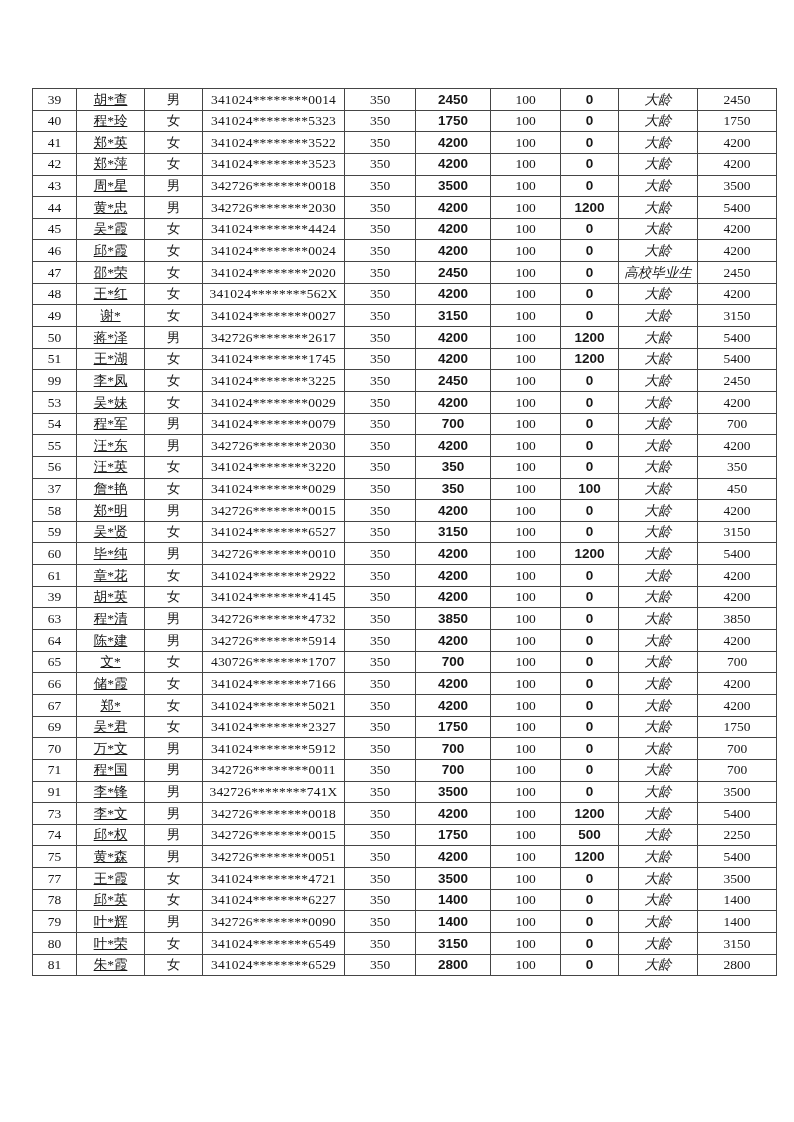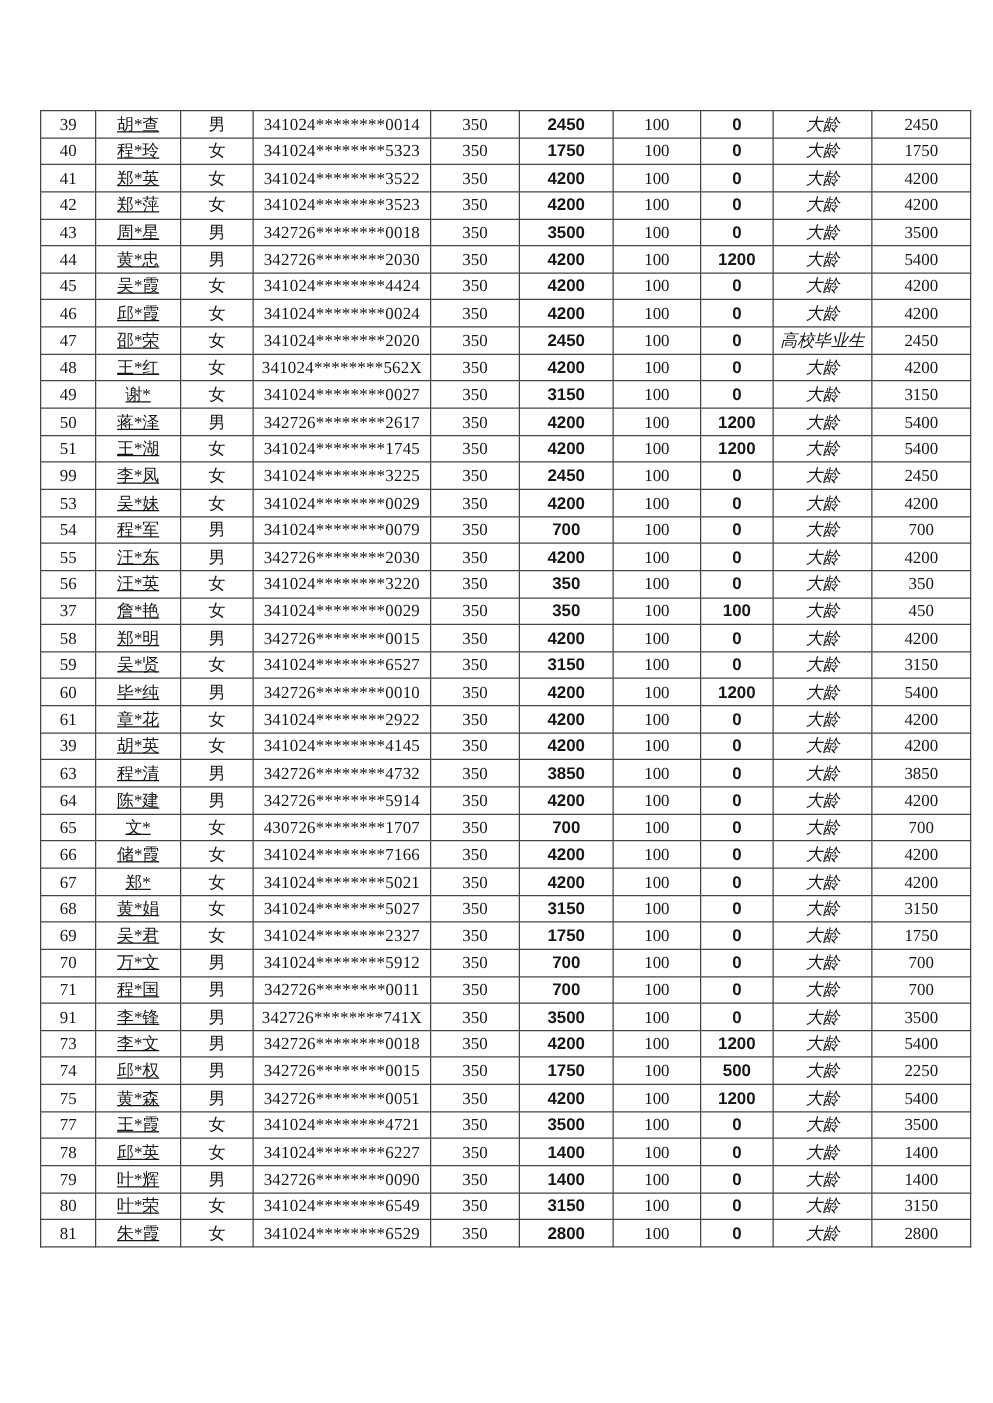--- a/index.html
+++ b/index.html
@@ -411,32 +411,20 @@
             <td class="c2">女</td>
             <td class="c3">341024********5021</td>
             <td class="c4">350</td>
             <td class="c5 sans">4200</td>
             <td class="c6">100</td>
             <td class="c7 sans">0</td>
             <td class="c8">大龄</td>
             <td class="c9">4200</td>
           </tr>
           <tr>
-            <td class="c0">68</td>
-            <td class="c1">黄*娟</td>
-            <td class="c2">女</td>
-            <td class="c3">341024********5027</td>
-            <td class="c4">350</td>
-            <td class="c5 sans">3150</td>
-            <td class="c6">100</td>
-            <td class="c7 sans">0</td>
-            <td class="c8">大龄</td>
-            <td class="c9">3150</td>
-          </tr>
-          <tr>
             <td class="c0">69</td>
             <td class="c1">吴*君</td>
             <td class="c2">女</td>
             <td class="c3">341024********2327</td>
             <td class="c4">350</td>
             <td class="c5 sans">1750</td>
             <td class="c6">100</td>
             <td class="c7 sans">0</td>
             <td class="c8">大龄</td>
             <td class="c9">1750</td>

